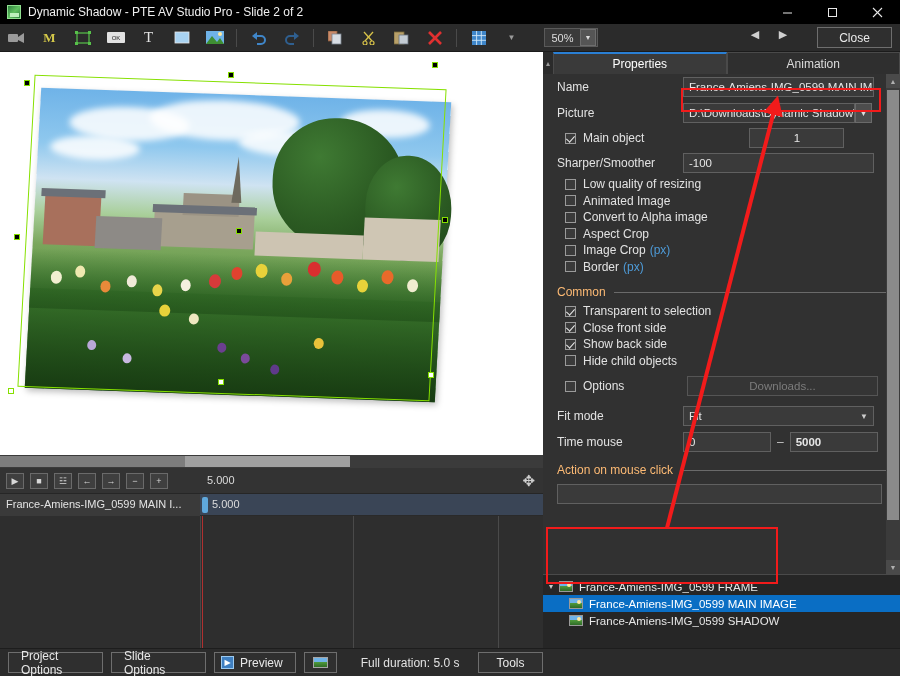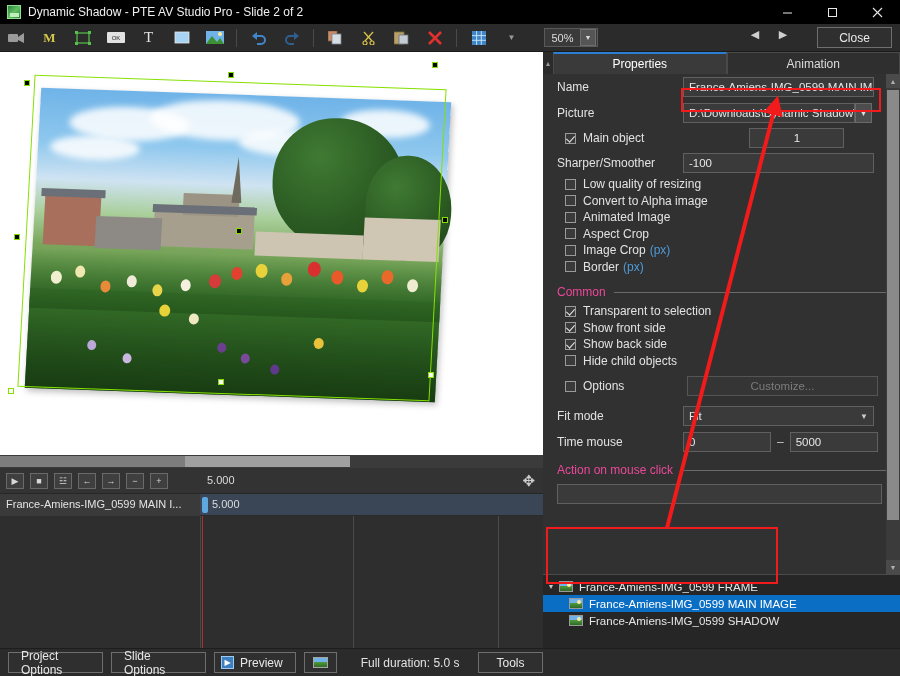--- a/index.html
+++ b/index.html
@@ -188,21 +188,21 @@
     width: 11px; height: 11px; border:1px solid #9a9a9a; background:#3a3a3a; margin-right: 7px;
     flex:none; position:relative;
   }
   .chk.on::after {
     content:''; position:absolute; left:2px; top:0px; width:4px; height:7px;
     border:solid #e8e8e8; border-width: 0 1.6px 1.6px 0; transform: rotate(42deg);
   }
   .chklab { font-size: 12px; color:#e2e2e2; }
   .px { color:#4e9bd8; }
   .sect { display:flex; align-items:center; padding-left:14px; height: 22px; }
-  .sect .t { font-size:12px; color:#ec4899; margin-right:8px; white-space:nowrap; }
+  .sect .t { font-size:12px; color:#fdba74; margin-right:8px; white-space:nowrap; }
   .sect .ln { flex:1; height:1px; background:#6a6a6a; margin-right:14px; }
   .cust-btn {
     width: 191px; height:20px; border:1px solid #555; background:#353535; color:#7c7c7c;
     font-size:11.5px; display:flex; align-items:center; justify-content:center;
   }
   .tr-dash { color:#c8c8c8; margin: 0 6px; }
   .vscroll {
     position:absolute; right:0; top:22px; width:14px; height:500px; background:#3b3b3b;
   }
   .vscroll .up, .vscroll .dn {
@@ -519,25 +519,25 @@
           <div class="lab">Sharper/Smoother</div>
           <div class="fld sharp">-100</div>
         </div>
 
         <div class="chkrow">
           <div class="chk"></div>
           <div class="chklab">Low quality of resizing</div>
         </div>
         <div class="chkrow">
           <div class="chk"></div>
+          <div class="chklab">Animated Image</div>
+        </div>
+        <div class="chkrow">
+          <div class="chk"></div>
           <div class="chklab">Convert to Alpha image</div>
-        </div>
-        <div class="chkrow">
-          <div class="chk"></div>
-          <div class="chklab">Animated Image</div>
         </div>
         <div class="chkrow">
           <div class="chk"></div>
           <div class="chklab">Aspect Crop</div>
         </div>
         <div class="chkrow">
           <div class="chk"></div>
           <div class="chklab">Image Crop</div>
           <div class="chklab px" style="margin-left:4px;">(px)</div>
         </div>
@@ -551,50 +551,50 @@
           <div class="t">Common</div>
           <div class="ln"></div>
         </div>
 
         <div class="chkrow">
           <div class="chk on"></div>
           <div class="chklab">Transparent to selection</div>
         </div>
         <div class="chkrow">
           <div class="chk on"></div>
-          <div class="chklab">Show front side</div>
+          <div class="chklab">Close front side</div>
         </div>
         <div class="chkrow">
           <div class="chk on"></div>
           <div class="chklab">Show back side</div>
         </div>
         <div class="chkrow">
           <div class="chk"></div>
           <div class="chklab">Hide child objects</div>
         </div>
 
         <div class="chkrow" style="height:26px; margin-top:4px;">
           <div class="chk"></div>
           <div class="chklab" style="width:104px;">Options</div>
-          <div class="cust-btn">Customize...</div>
+          <div class="cust-btn">Downloads...</div>
         </div>
 
         <div class="row" style="margin-top:4px;">
           <div class="lab">Fit mode</div>
           <div class="fld wide">
             <span>Fit</span>
             <span style="font-size:8px;color:#ccc;">▼</span>
           </div>
         </div>
 
         <div class="row">
           <div class="lab">Time mouse</div>
           <div class="fld" style="width:88px;">0</div>
           <span class="tr-dash">–</span>
-          <div class="fld" style="width:88px;">5000</div>
+          <div class="fld" style="width:88px;font-weight:bold;">5000</div>
         </div>
 
         <div class="sect" style="margin-top:4px;">
           <div class="t">Action on mouse click</div>
           <div class="ln"></div>
         </div>
         <div class="row">
           <div class="fld" style="width:325px;margin-left:0;"></div>
         </div>
       </div>

